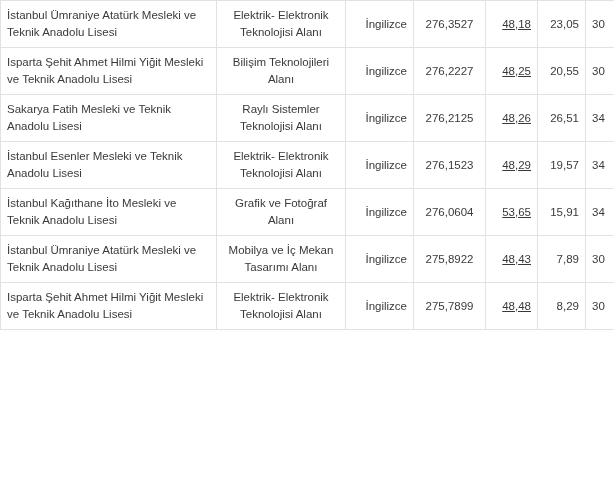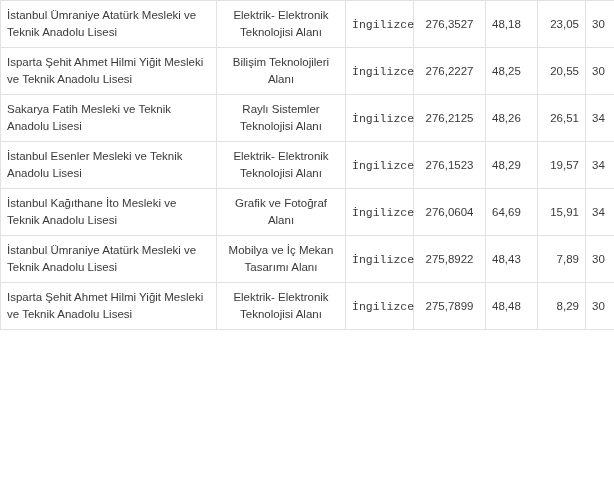--- a/index.html
+++ b/index.html
@@ -32,31 +32,31 @@
   }
   td.school {
     text-align: left;
     width: 216px;
   }
   td.field {
     text-align: center;
     width: 129px;
   }
   td.lang {
-    text-align: center;
+    text-align: right;
     width: 68px;
-    font-family: Liberation Mono, monospace;
   }
   td.score {
     text-align: center;
     width: 72px;
   }
   td.pct {
-    text-align: left;
+    text-align: right;
     width: 52px;
+    text-decoration: underline;
   }
   td.rank {
     text-align: right;
     width: 48px;
   }
   td.quota {
     width: 33px;
   }
 </style>
 </head>
@@ -98,21 +98,21 @@
       <td class="score">276,1523</td>
       <td class="pct">48,29</td>
       <td class="rank">19,57</td>
       <td class="quota">34</td>
     </tr>
     <tr>
       <td class="school">İstanbul Kağıthane İto Mesleki ve Teknik Anadolu Lisesi</td>
       <td class="field">Grafik ve Fotoğraf Alanı</td>
       <td class="lang">İngilizce</td>
       <td class="score">276,0604</td>
-      <td class="pct">64,69</td>
+      <td class="pct">53,65</td>
       <td class="rank">15,91</td>
       <td class="quota">34</td>
     </tr>
     <tr>
       <td class="school">İstanbul Ümraniye Atatürk Mesleki ve Teknik Anadolu Lisesi</td>
       <td class="field">Mobilya ve İç Mekan Tasarımı Alanı</td>
       <td class="lang">İngilizce</td>
       <td class="score">275,8922</td>
       <td class="pct">48,43</td>
       <td class="rank">7,89</td>

